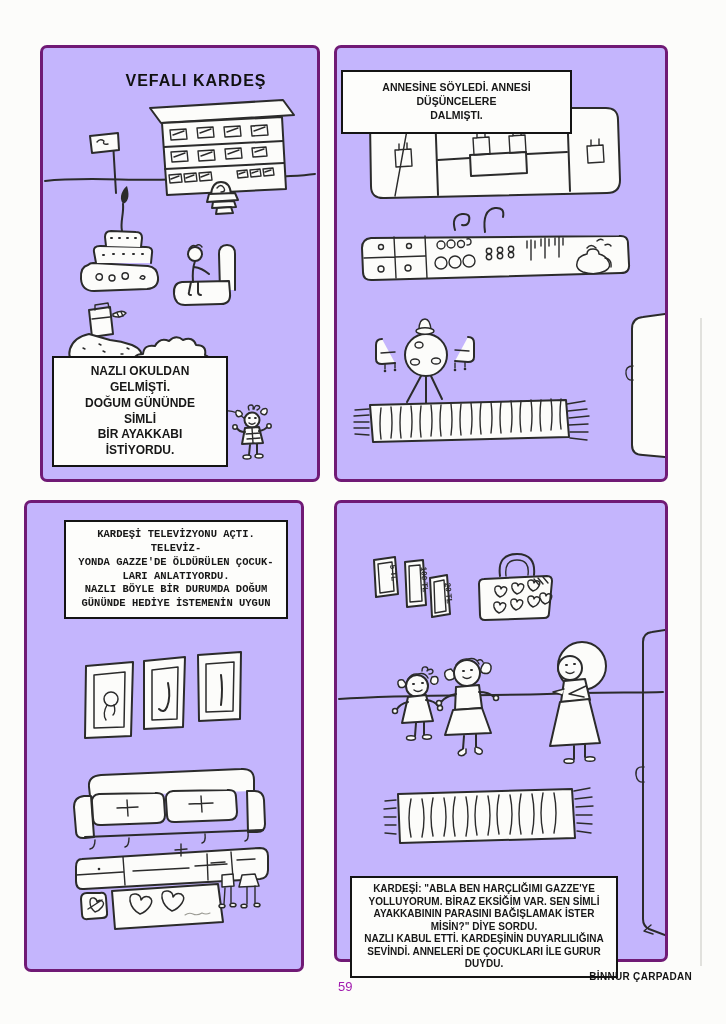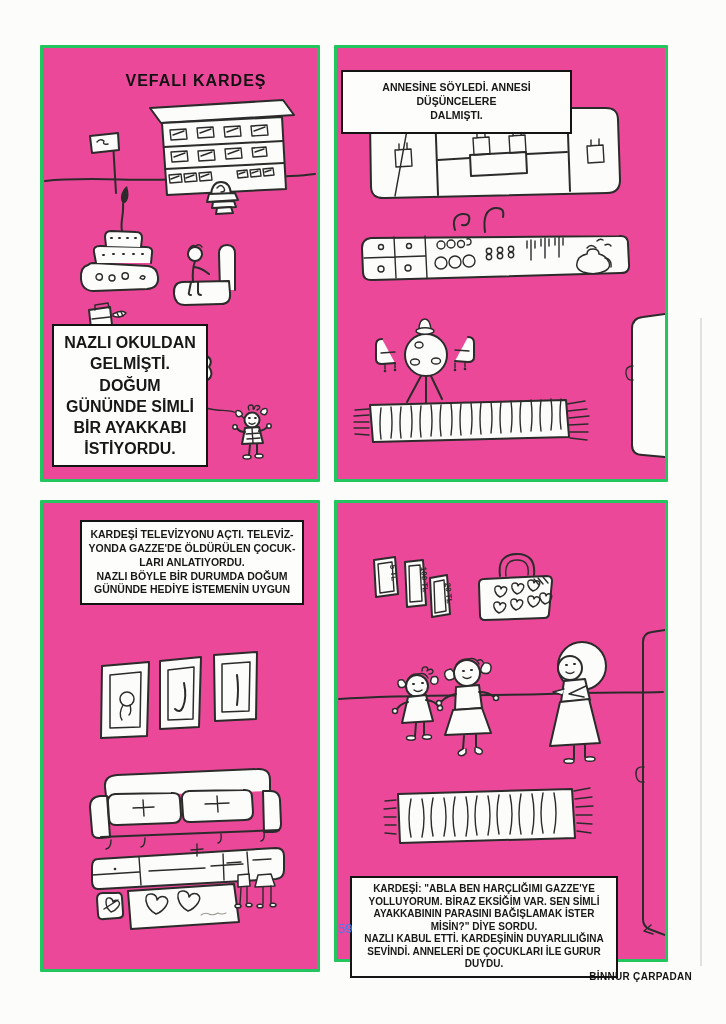--- a/index.html
+++ b/index.html
@@ -1,39 +1,39 @@
 <!DOCTYPE html>
 <html><head>
 <meta charset="utf-8">
 <style>
   html,body{margin:0;padding:0;background:#e9e9e6;}
   .page{position:relative;width:726px;height:1024px;background:#fcfcfa;overflow:hidden;
         font-family:"Liberation Sans","DejaVu Sans",sans-serif;color:#171717;}
-  .panel{position:absolute;border:3px solid #22c55e;background:#ec4899;border-radius:1px;}
+  .panel{position:absolute;border:3px solid #701a75;background:#c4b5fd;border-radius:7px;}
   #panel1{left:40px;top:45px;width:274px;height:431px;}
   #panel2{left:334px;top:45px;width:328px;height:431px;}
-  #panel3{left:40px;top:500px;width:274px;height:466px;}
+  #panel3{left:24px;top:500px;width:274px;height:466px;font-family:Liberation Mono, monospace;}
   #panel4{left:334px;top:500px;width:328px;height:456px;}
   svg.art{position:absolute;left:0;top:0;width:100%;height:100%;}
   .k{stroke:#2b2b2b;stroke-width:2;fill:none;stroke-linecap:round;stroke-linejoin:round;}
   .kf{stroke:#2b2b2b;stroke-width:2;fill:#fcfcfa;stroke-linecap:round;stroke-linejoin:round;}
   .k1{stroke:#2b2b2b;stroke-width:1.4;fill:none;stroke-linecap:round;stroke-linejoin:round;}
   .kf1{stroke:#2b2b2b;stroke-width:1.5;fill:#fcfcfa;stroke-linecap:round;stroke-linejoin:round;}
   .ink{fill:#2b2b2b;stroke:none;}
   .faint{stroke:#9b9b94;stroke-width:1.1;fill:none;stroke-linecap:round;}
   .title{position:absolute;left:28px;top:24px;width:250px;text-align:center;
          font-size:16px;font-weight:bold;letter-spacing:1px;color:#111;}
   .caption{position:absolute;background:#fdfdfb;border:2.5px solid #141414;
            font-weight:bold;text-align:center;white-space:pre-line;line-height:1.32;}
-  #cap1{left:9px;bottom:12px;width:142px;font-size:16px;padding:6px 5px;}
+  #cap1{left:9px;bottom:12px;width:142px;font-size:12px;padding:6px 15px;}
   #cap2{left:4px;top:22px;width:219px;font-size:10.5px;padding:9px 4px;}
   #cap3{left:37px;top:17px;width:210px;font-size:10.5px;padding:6px 5px;}
   #cap4{left:13px;top:373px;width:256px;font-size:10px;padding:5px 4px;line-height:1.25;}
   .billtxt{font-family:"Liberation Sans",sans-serif;font-weight:bold;font-size:8px;fill:#2b2b2b;stroke:none;}
-  #pageNum{position:absolute;left:338px;top:921px;font-size:13px;color:#3b82f6;}
+  #pageNum{position:absolute;left:338px;top:979px;font-size:13px;color:#a21caf;}
   #author{position:absolute;left:460px;top:971px;width:232px;text-align:right;
           font-size:10px;font-weight:bold;letter-spacing:.3px;color:#141414;}
   #marginLine{position:absolute;left:700px;top:318px;width:2px;height:648px;background:#cbcbc5;opacity:.55;}
 </style>
 </head>
 <body>
 
 <div class="page">
 
   <div class="panel" id="panel1">

